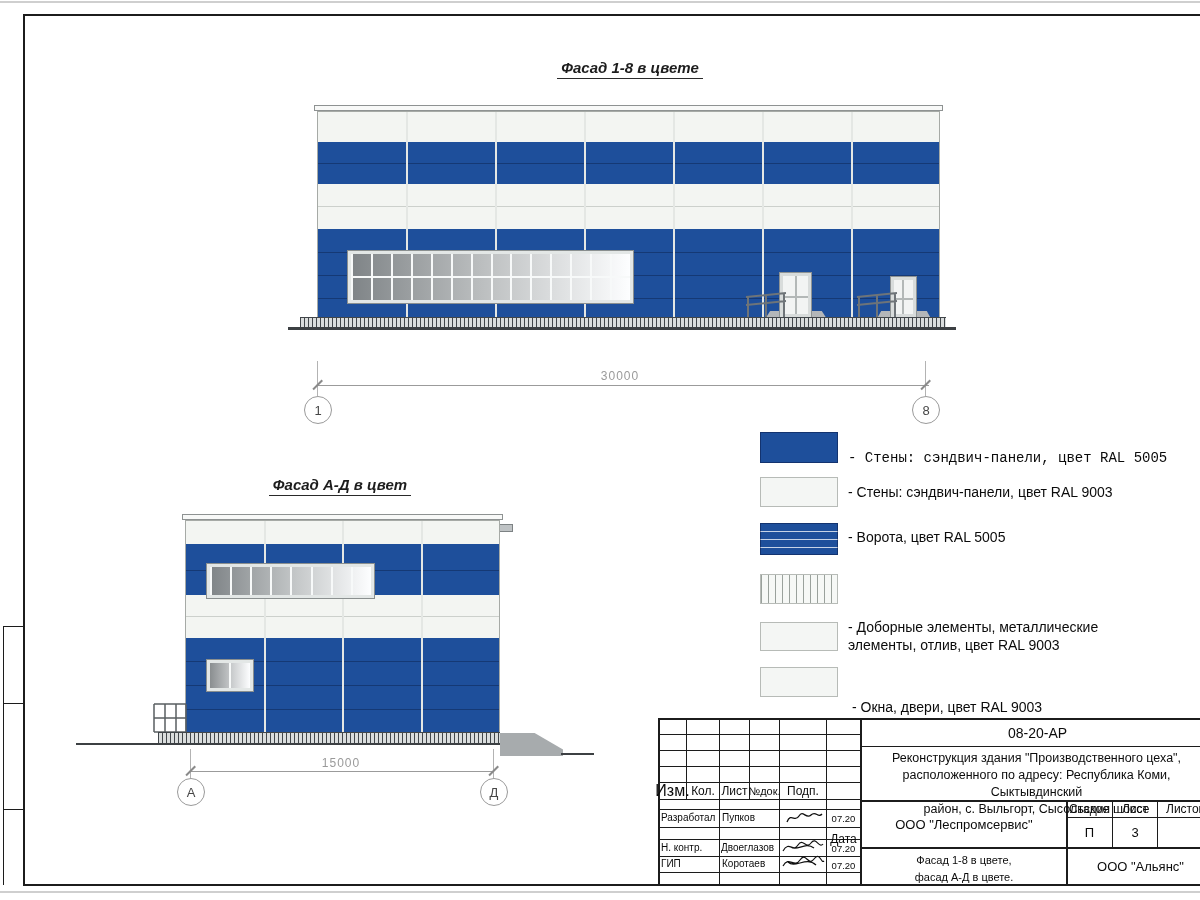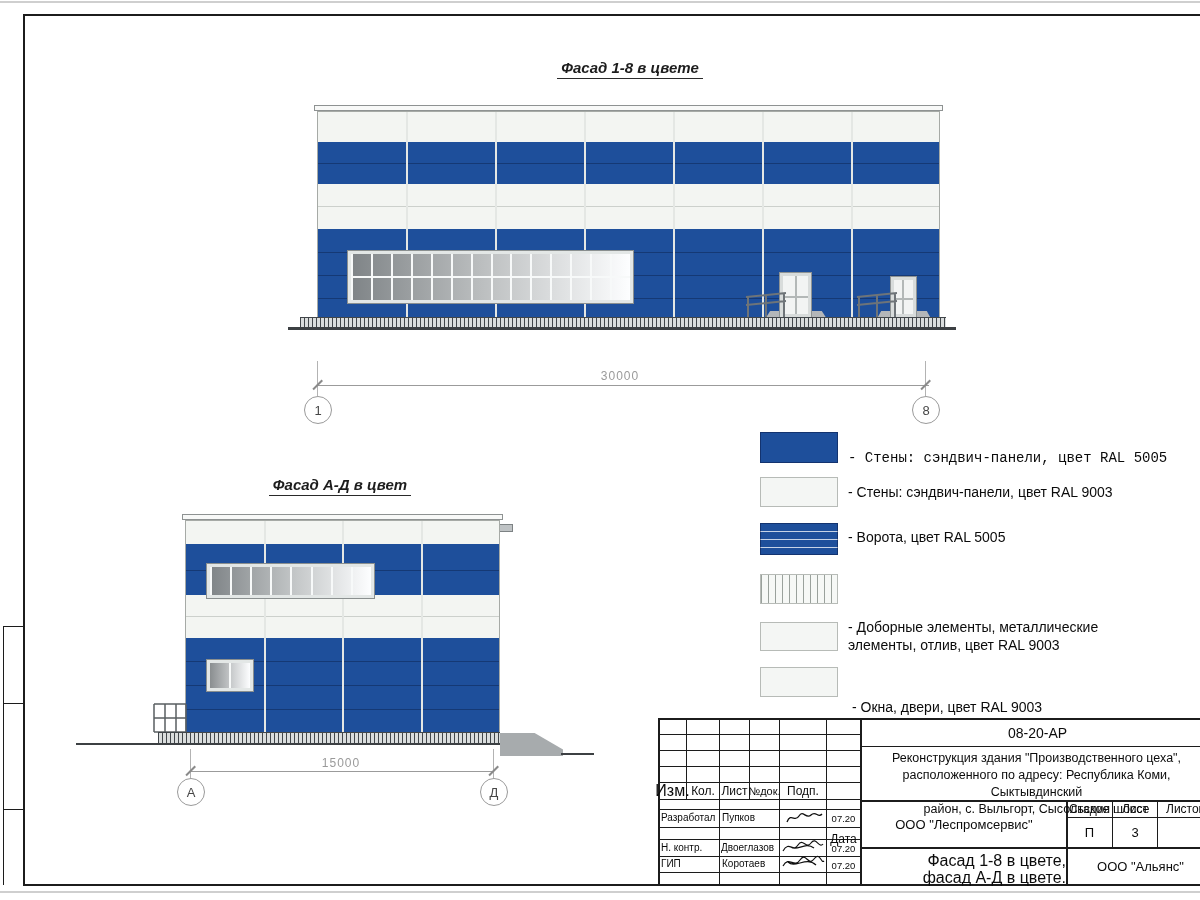--- a/index.html
+++ b/index.html
@@ -263,19 +263,19 @@
   </div>
 
   <div class="abs c tb-text" style="left:1067px;top:801px;width:45px;height:15px;font-size:12px;">Стадия</div>
   <div class="abs c tb-text" style="left:1113px;top:801px;width:44px;height:15px;font-size:12px;">Лист</div>
   <div class="abs c tb-text" style="left:1158px;top:801px;width:55px;height:15px;font-size:12px;">Листов</div>
   <div class="abs c tb-text" style="left:1067px;top:819px;width:45px;height:26px;font-size:13px;">П</div>
   <div class="abs c tb-text" style="left:1113px;top:819px;width:44px;height:26px;font-size:13px;">3</div>
 
   <div class="abs c tb-text" style="left:862px;top:803px;width:204px;height:43px;font-size:13px;">ООО "Леспромсервис"</div>
 
-  <div class="abs tb-text" style="left:862px;top:852px;width:204px;font-size:16px;line-height:17px;text-align:right;">
+  <div class="abs tb-text" style="left:862px;top:852px;width:204px;font-size:11px;line-height:17px;text-align:center;">
     <div>Фасад 1-8 в цвете,</div>
     <div>фасад А-Д в цвете.</div>
   </div>
   <div class="abs c tb-text" style="left:1068px;top:849px;width:145px;height:35px;font-size:13px;">ООО "Альянс"</div>
 
 </div>
 
 </body></html>

